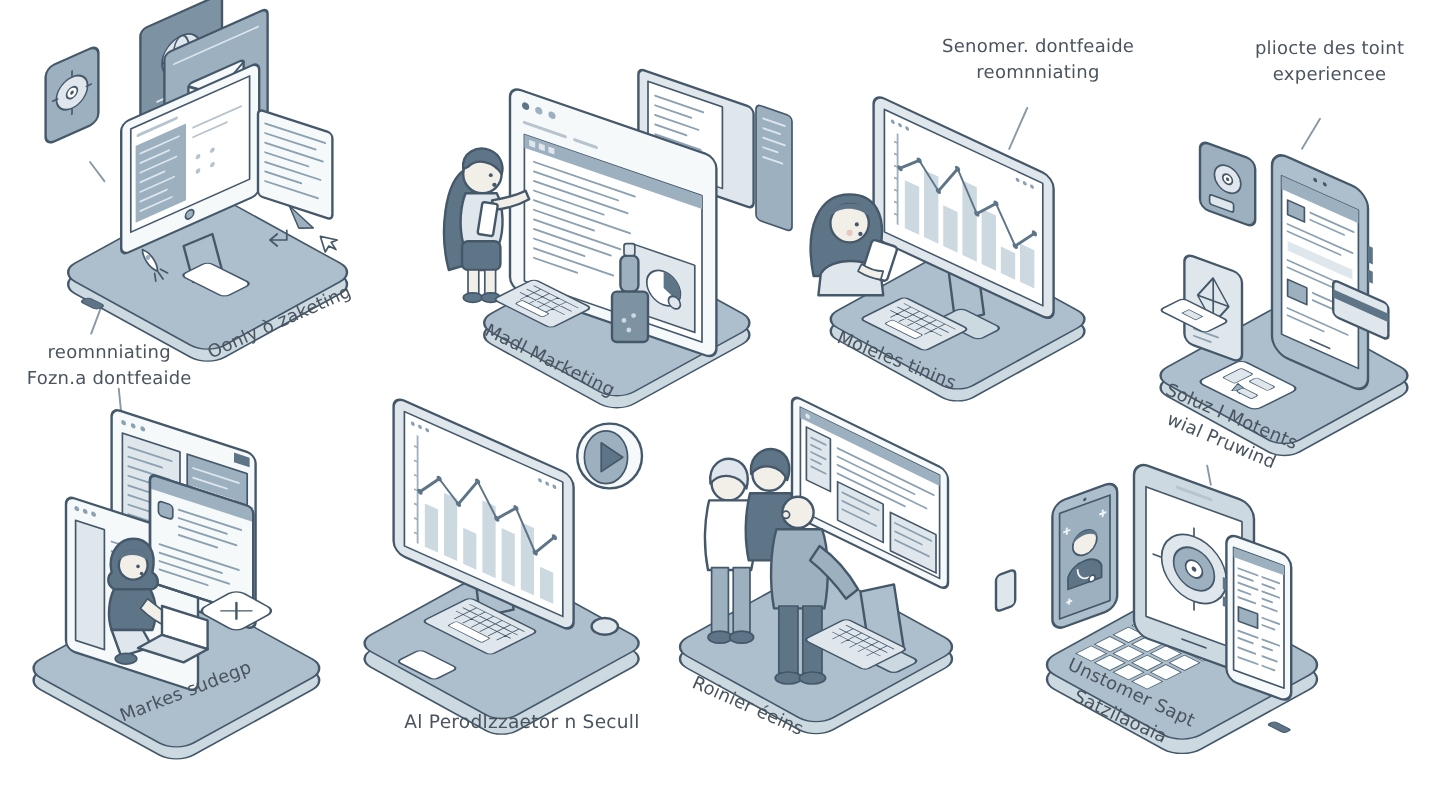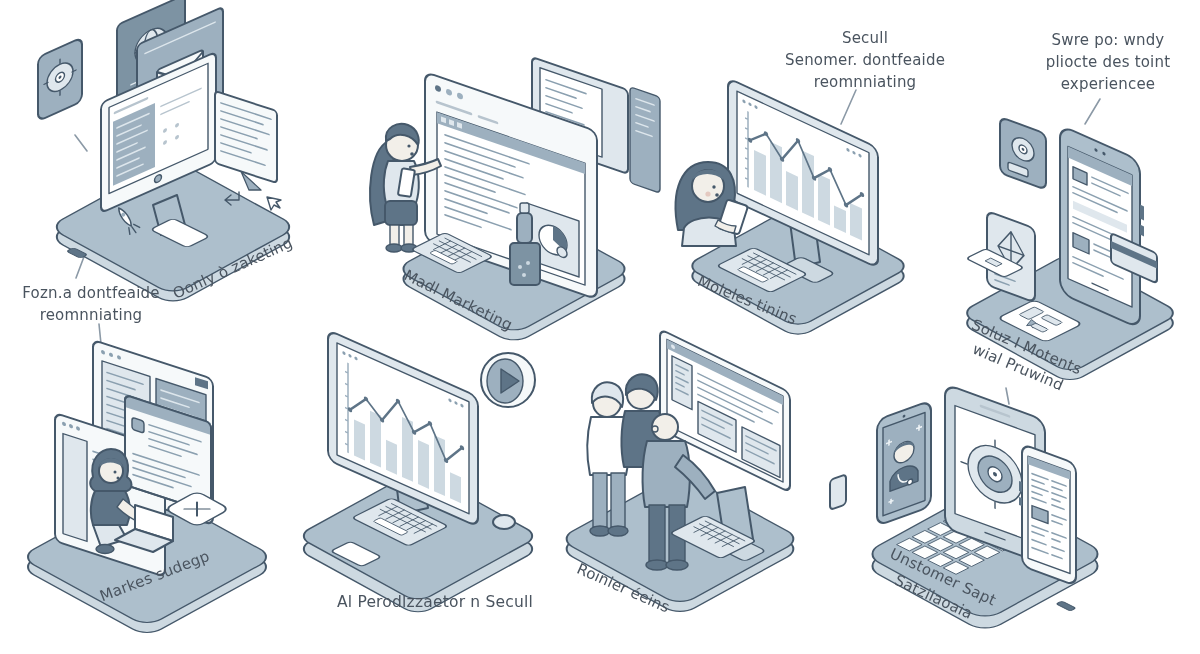--- a/index.html
+++ b/index.html
@@ -553,36 +553,34 @@
     <path class="lnD lnT" d="M10,26 h16 M10,32 h12 M10,38 h16 M10,44 h10 M10,50 h14 M30,26 h14 M30,32 h10 M30,38 h14 M30,44 h8 M30,50 h12"></path>
     <rect class="fM s t" x="10" y="58" width="16" height="12"></rect>
     <path class="lnD lnT" d="M30,60 h14 M30,66 h10 M10,78 h16 M10,84 h12 M30,78 h14 M30,84 h8 M10,92 h14 M30,92 h12 M10,100 h16 M30,100 h10"></path>
     <rect class="fH" x="-3" y="38" width="3" height="10"></rect>
     <rect class="fH" x="-3" y="54" width="3" height="8"></rect>
   </g>
 </svg>
 </div>
 
 <div class="lbl" style="left:6px;top:283px;width:170px">
+  <div>reomnniating</div>
   <div>Fozn.a dontfeaide</div>
-  <div>reomnniating</div>
 </div>
 <div class="lbl rot" style="left:168px;top:258px;width:130px;transform:rotate(-24deg)">Oonly ò zaketing</div>
 
 <div class="lbl rot" style="left:398px;top:290px;width:120px;transform:rotate(26deg)">Madl Marketing</div>
 
 <div class="lbl" style="left:785px;top:28px;width:160px">
-  <div>Secull</div>
   <div>Senomer. dontfeaide</div>
   <div>reomnniating</div>
 </div>
 <div class="lbl rot" style="left:692px;top:290px;width:110px;transform:rotate(22deg)">Moleles tinins</div>
 
 <div class="lbl" style="left:1028px;top:30px;width:160px">
-  <div>Swre po: wndy</div>
   <div>pliocte des toint</div>
   <div>experiencee</div>
 </div>
 <div class="lbl rot" style="left:962px;top:336px;width:120px;transform:rotate(23deg)">
   <div>Soluz I Motents</div>
   <div>wial Pruwind</div>
 </div>
 
 <div class="lbl rot" style="left:95px;top:566px;width:120px;transform:rotate(-21deg)">Markes sudegp</div>
 

